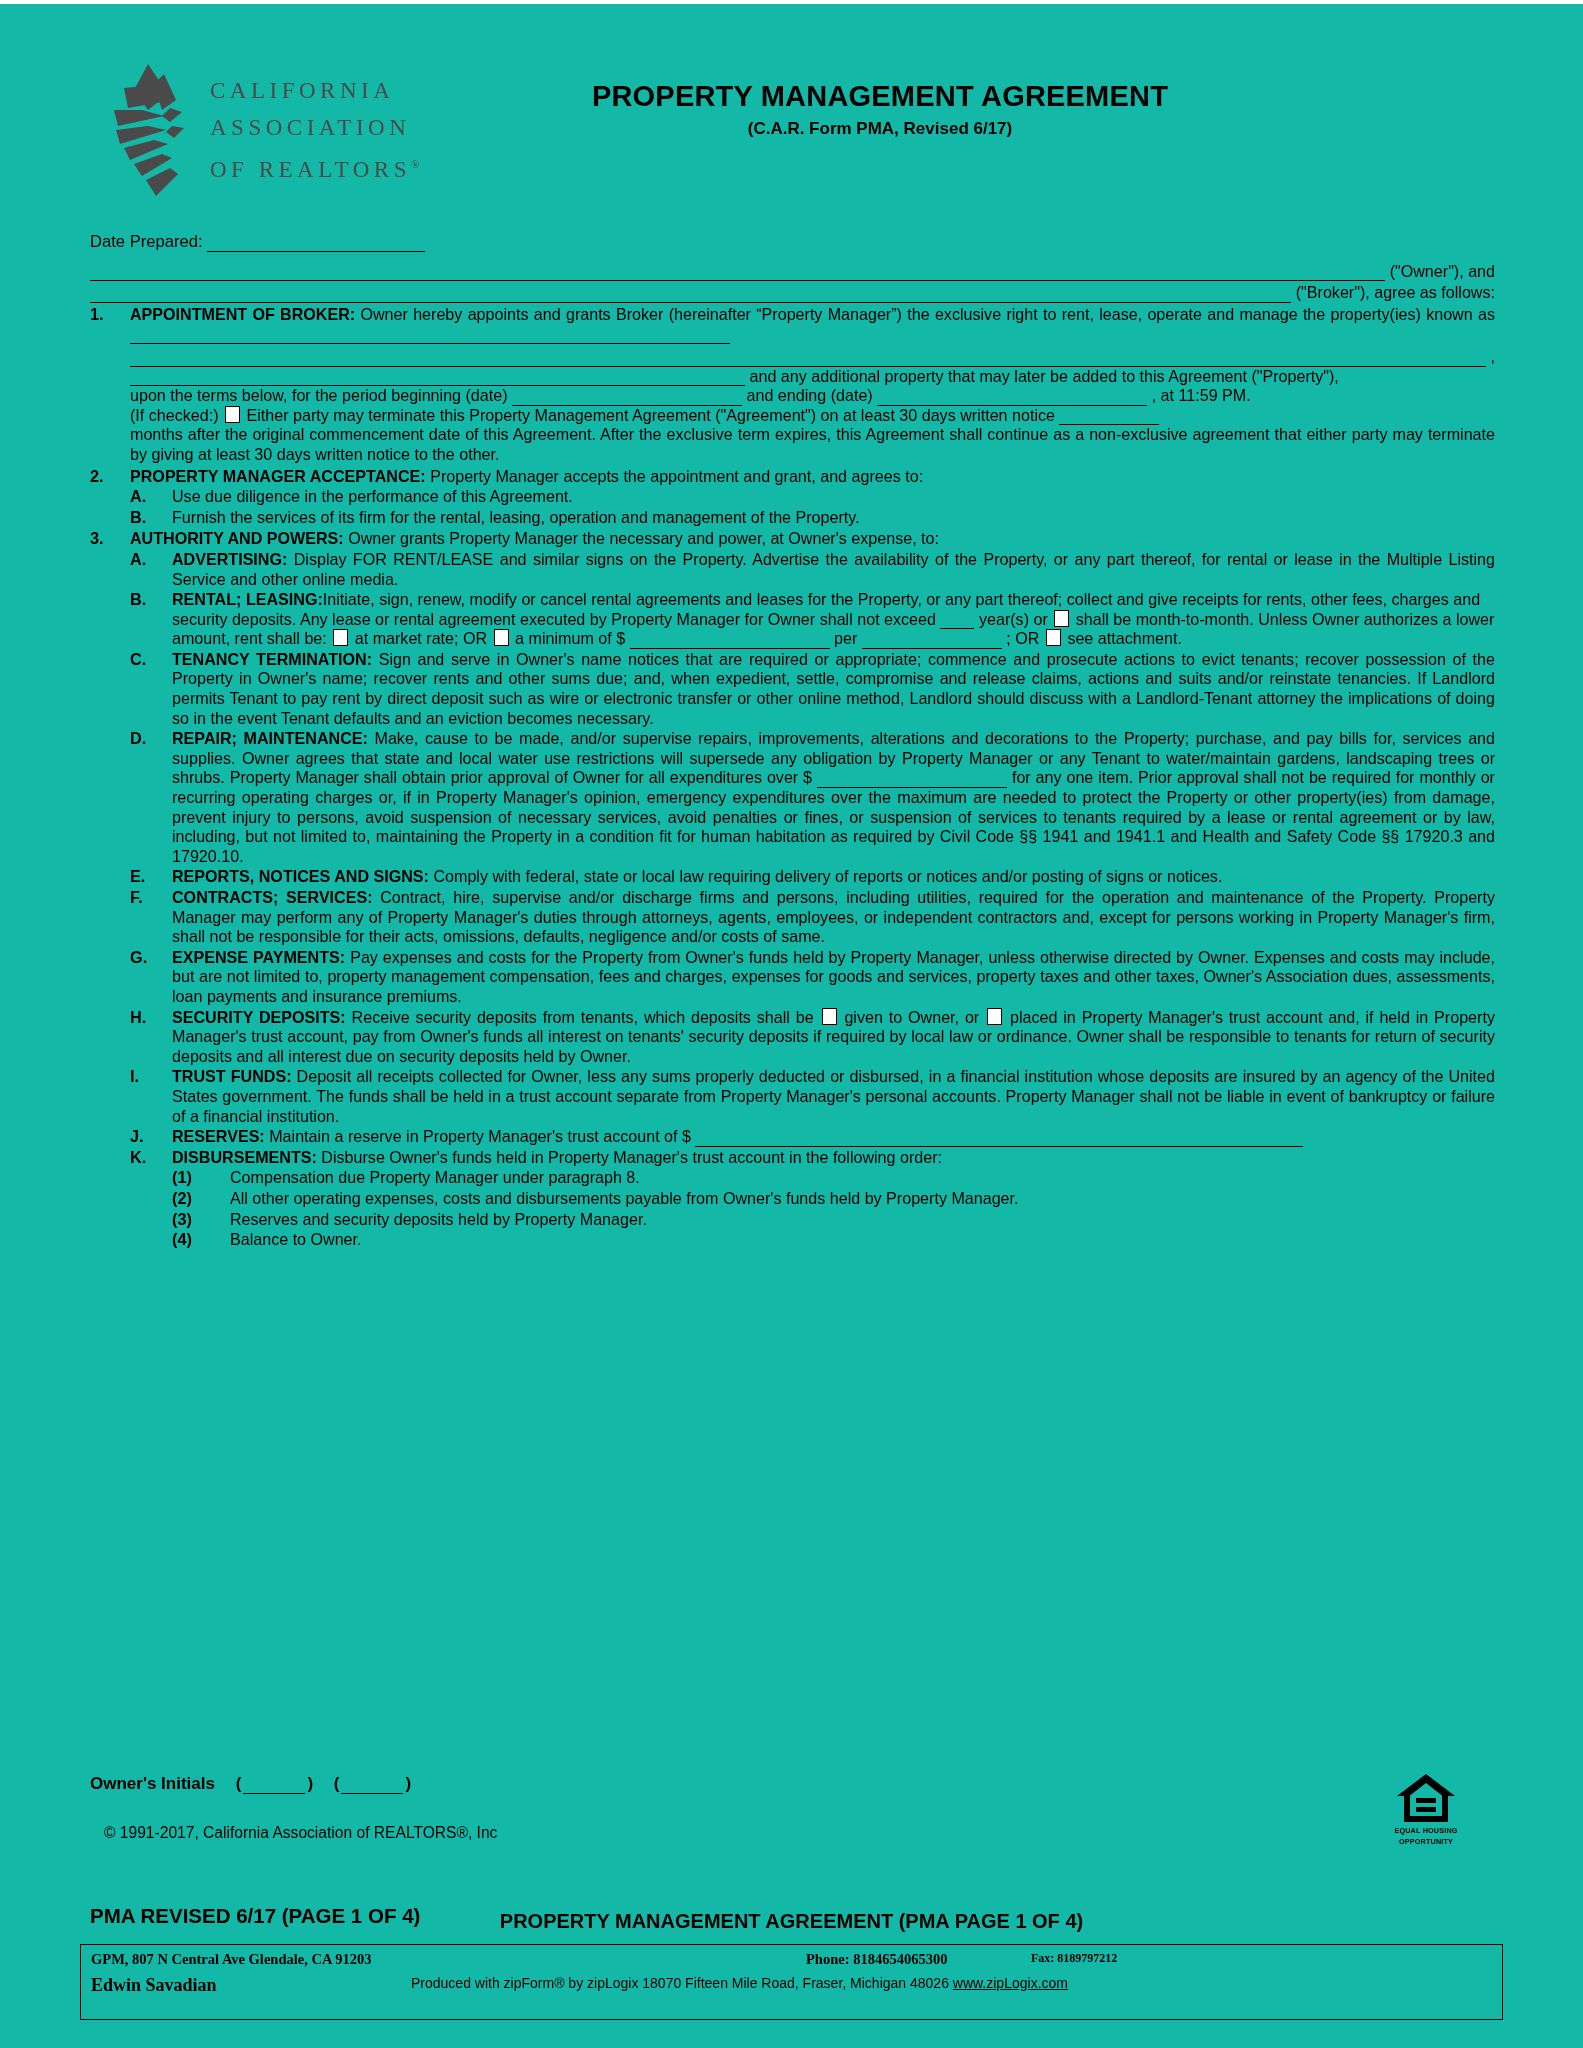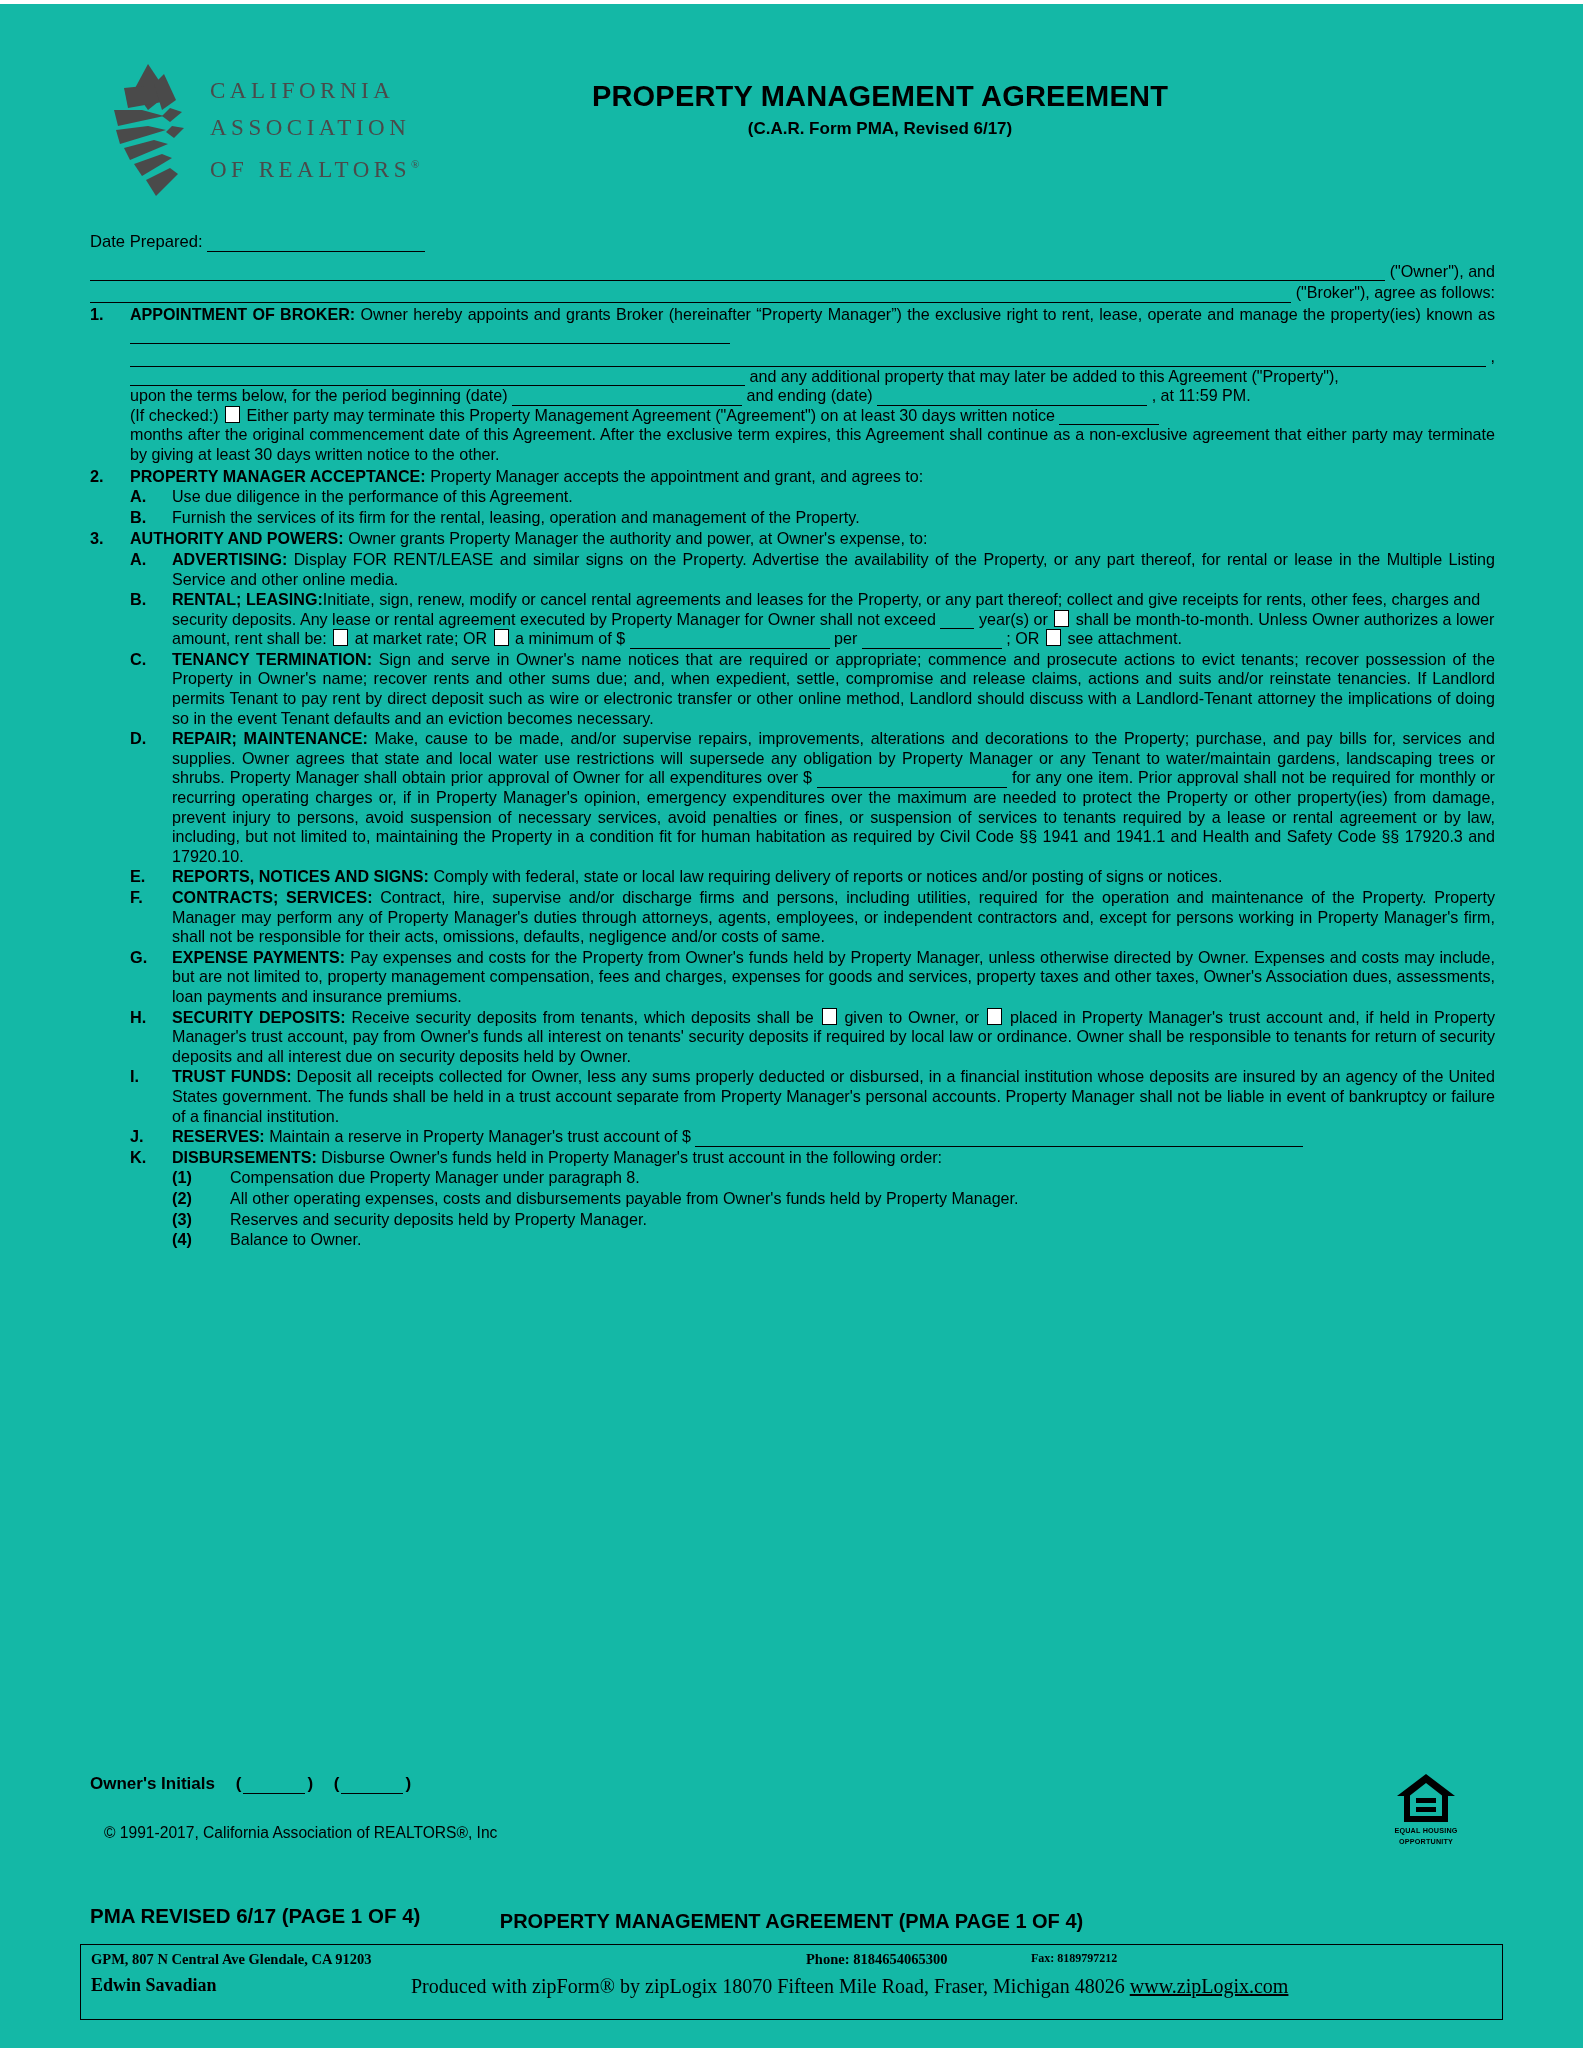--- a/index.html
+++ b/index.html
@@ -261,22 +261,22 @@
   .zip-agent {
     position: absolute;
     left: 10px; top: 2px;
     font-size: 18px;
     font-weight: bold;
     white-space: nowrap;
   }
   .zip-produced {
     position: absolute;
     left: 330px; top: 2px;
-    font-size: 20px;
-    font-family: Liberation Serif, serif;
+    font-size: 14px;
+    font-family: Liberation Sans, sans-serif;
     white-space: nowrap;
   }
   .zip-url {
     text-decoration: underline;
   }
 </style>
 </head>
 <body>
 
 <div id="page">
@@ -375,21 +375,21 @@
           <div class="sub-body">Furnish the services of its firm for the rental, leasing, operation and management of the Property.</div>
         </div>
       </div>
     </div>
 
     <div class="sec">
       <div class="sec-num">3.</div>
       <div class="sec-body">
         <div>
           <span class="b">AUTHORITY AND POWERS:</span>
-          <span>Owner grants Property Manager the authority and power, at Owner's expense, to:</span>
+          <span>Owner grants Property Manager the necessary and power, at Owner's expense, to:</span>
         </div>
 
         <div class="sub">
           <div class="sub-letter">A.</div>
           <div class="sub-body just">
             <span class="b">ADVERTISING:</span>
             <span>Display FOR RENT/LEASE and similar signs on the Property. Advertise the availability of the Property, or any part thereof, for rental or lease in the Multiple Listing Service and other online media.</span>
           </div>
         </div>
 

